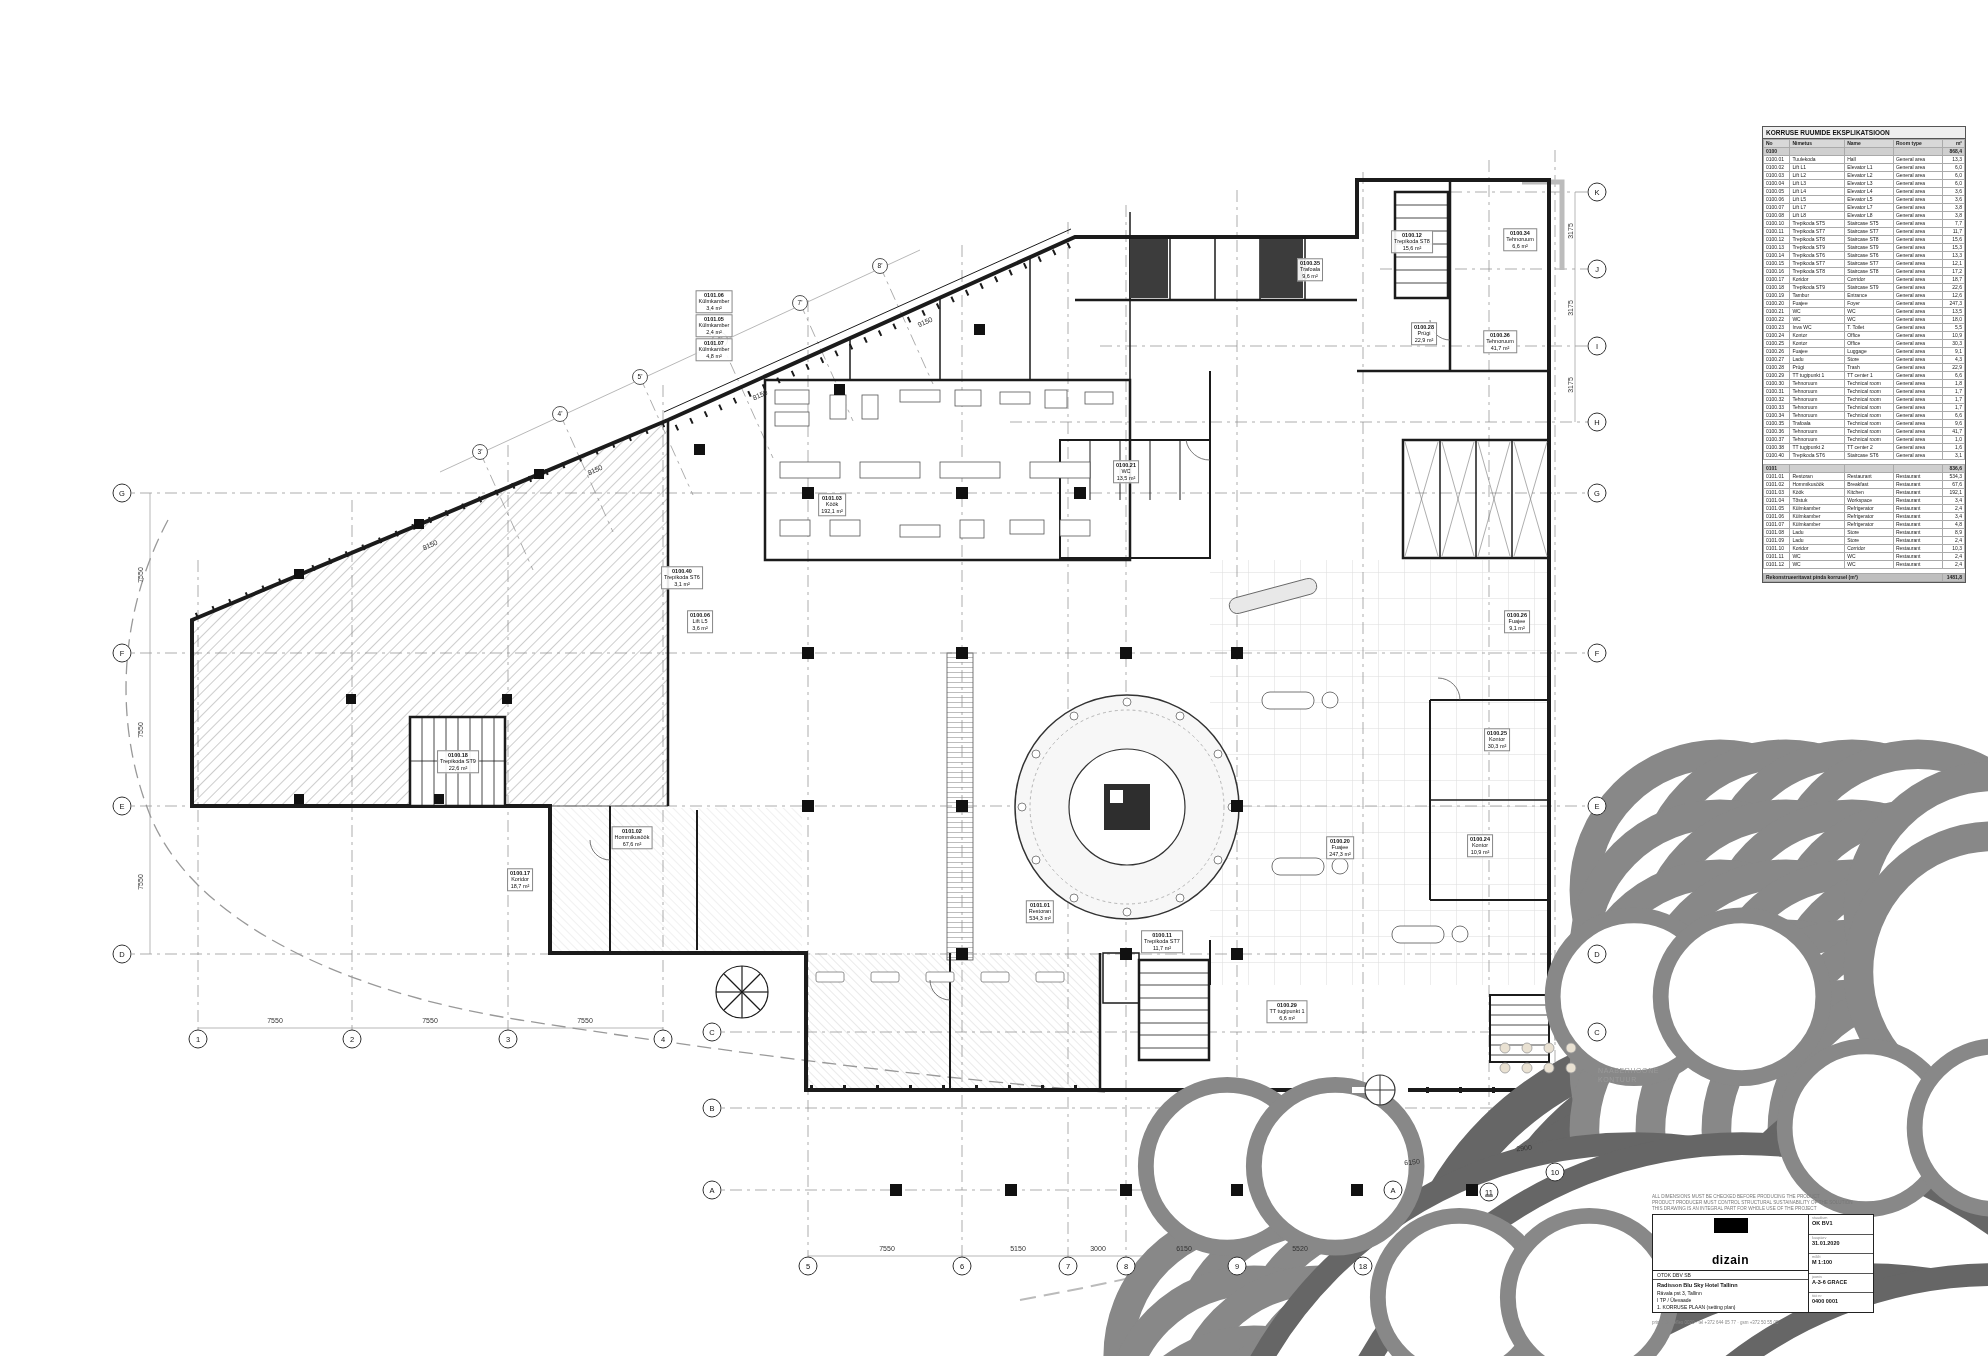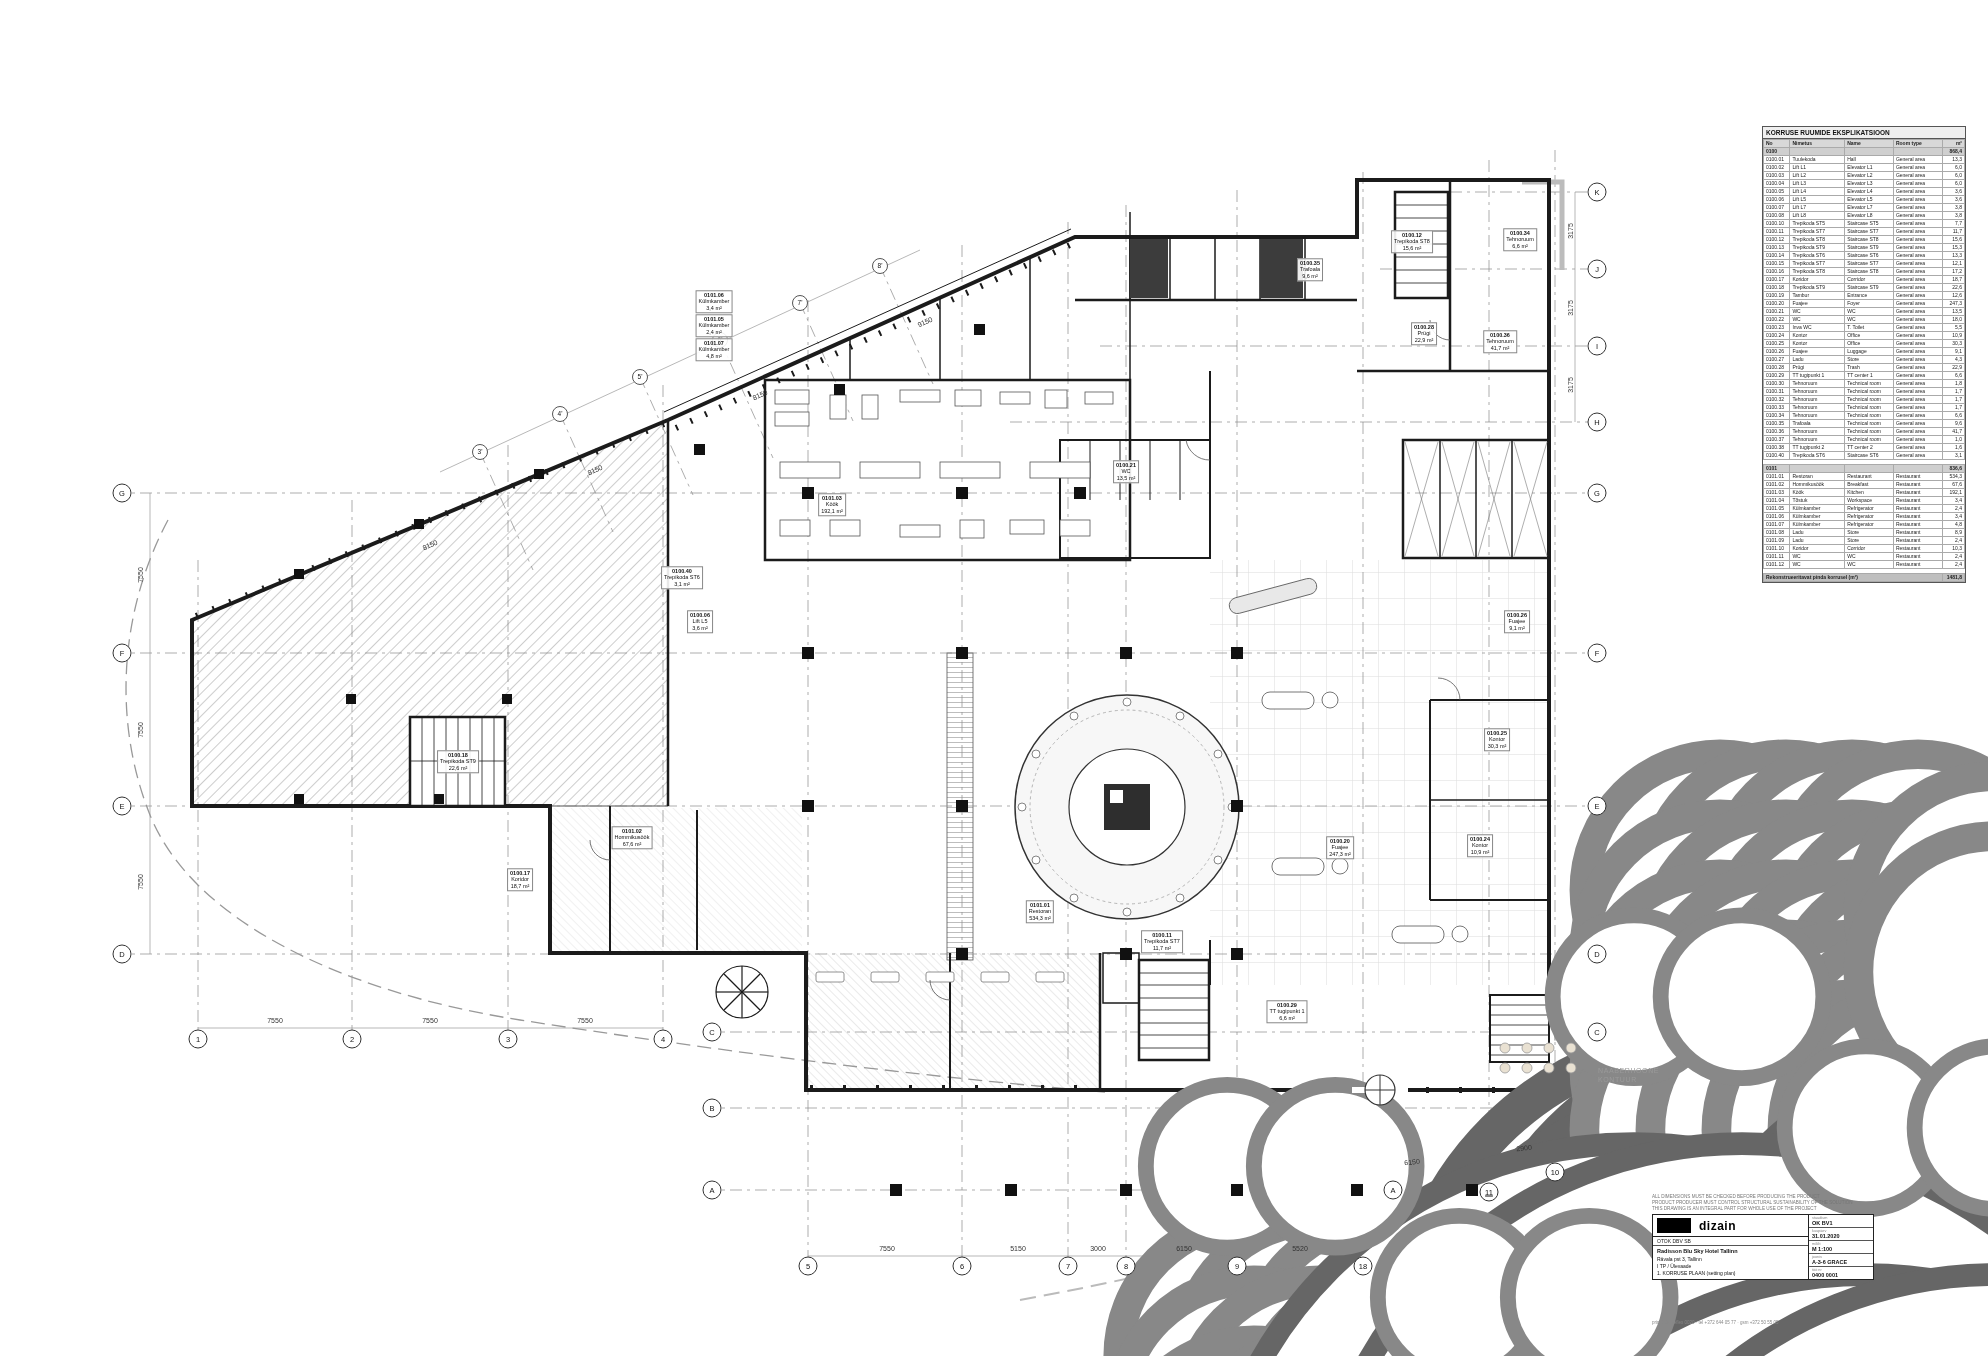--- a/index.html
+++ b/index.html
@@ -39,21 +39,21 @@
   
   #neighbor-note{position:absolute;left:1598px;top:1066px;font-size:7px;color:#9a9a9a;
     letter-spacing:.6px;line-height:1.3;}
 
   
   #disclaimer{position:absolute;left:1652px;top:1194px;width:330px;font-size:4.6px;color:#777;line-height:1.35;}
 
   
   #titleblock{position:absolute;left:1652px;top:1214px;width:220px;border:1px solid #222;background:#fff;display:flex;}
   #tb-left{flex:1;border-right:1px solid #222;display:flex;flex-direction:column;}
-  #tb-logo-row{display:flex;align-items:center;gap:8px;padding:3px 4px;border-bottom:1px solid #222;}
+  #tb-logo-row{display:flex;align-items:center;gap:20px;padding:3px 4px;border-bottom:1px solid #222;flex-direction:column;}
   #tb-logo-box{width:34px;height:15px;background:#000;}
   #tb-logo-text{font-size:12px;font-weight:bold;color:#000;letter-spacing:.5px;}
   #tb-company{font-size:5px;color:#222;padding:1px 4px;border-bottom:0.5px solid #555;}
   .tb-proj{font-size:5px;color:#111;padding:0 4px;line-height:1.45;}
   .tb-proj.first{font-weight:bold;font-size:5.5px;padding-top:2px;}
   #tb-right{width:64px;display:flex;flex-direction:column;}
   .tb-field{border-bottom:0.5px solid #555;padding:1px 3px;flex:1;}
   .tb-field:last-child{border-bottom:none;}
   .tb-field .lab{font-size:3.8px;color:#888;display:block;}
   .tb-field .val{font-size:5.5px;color:#111;font-weight:bold;display:block;}

